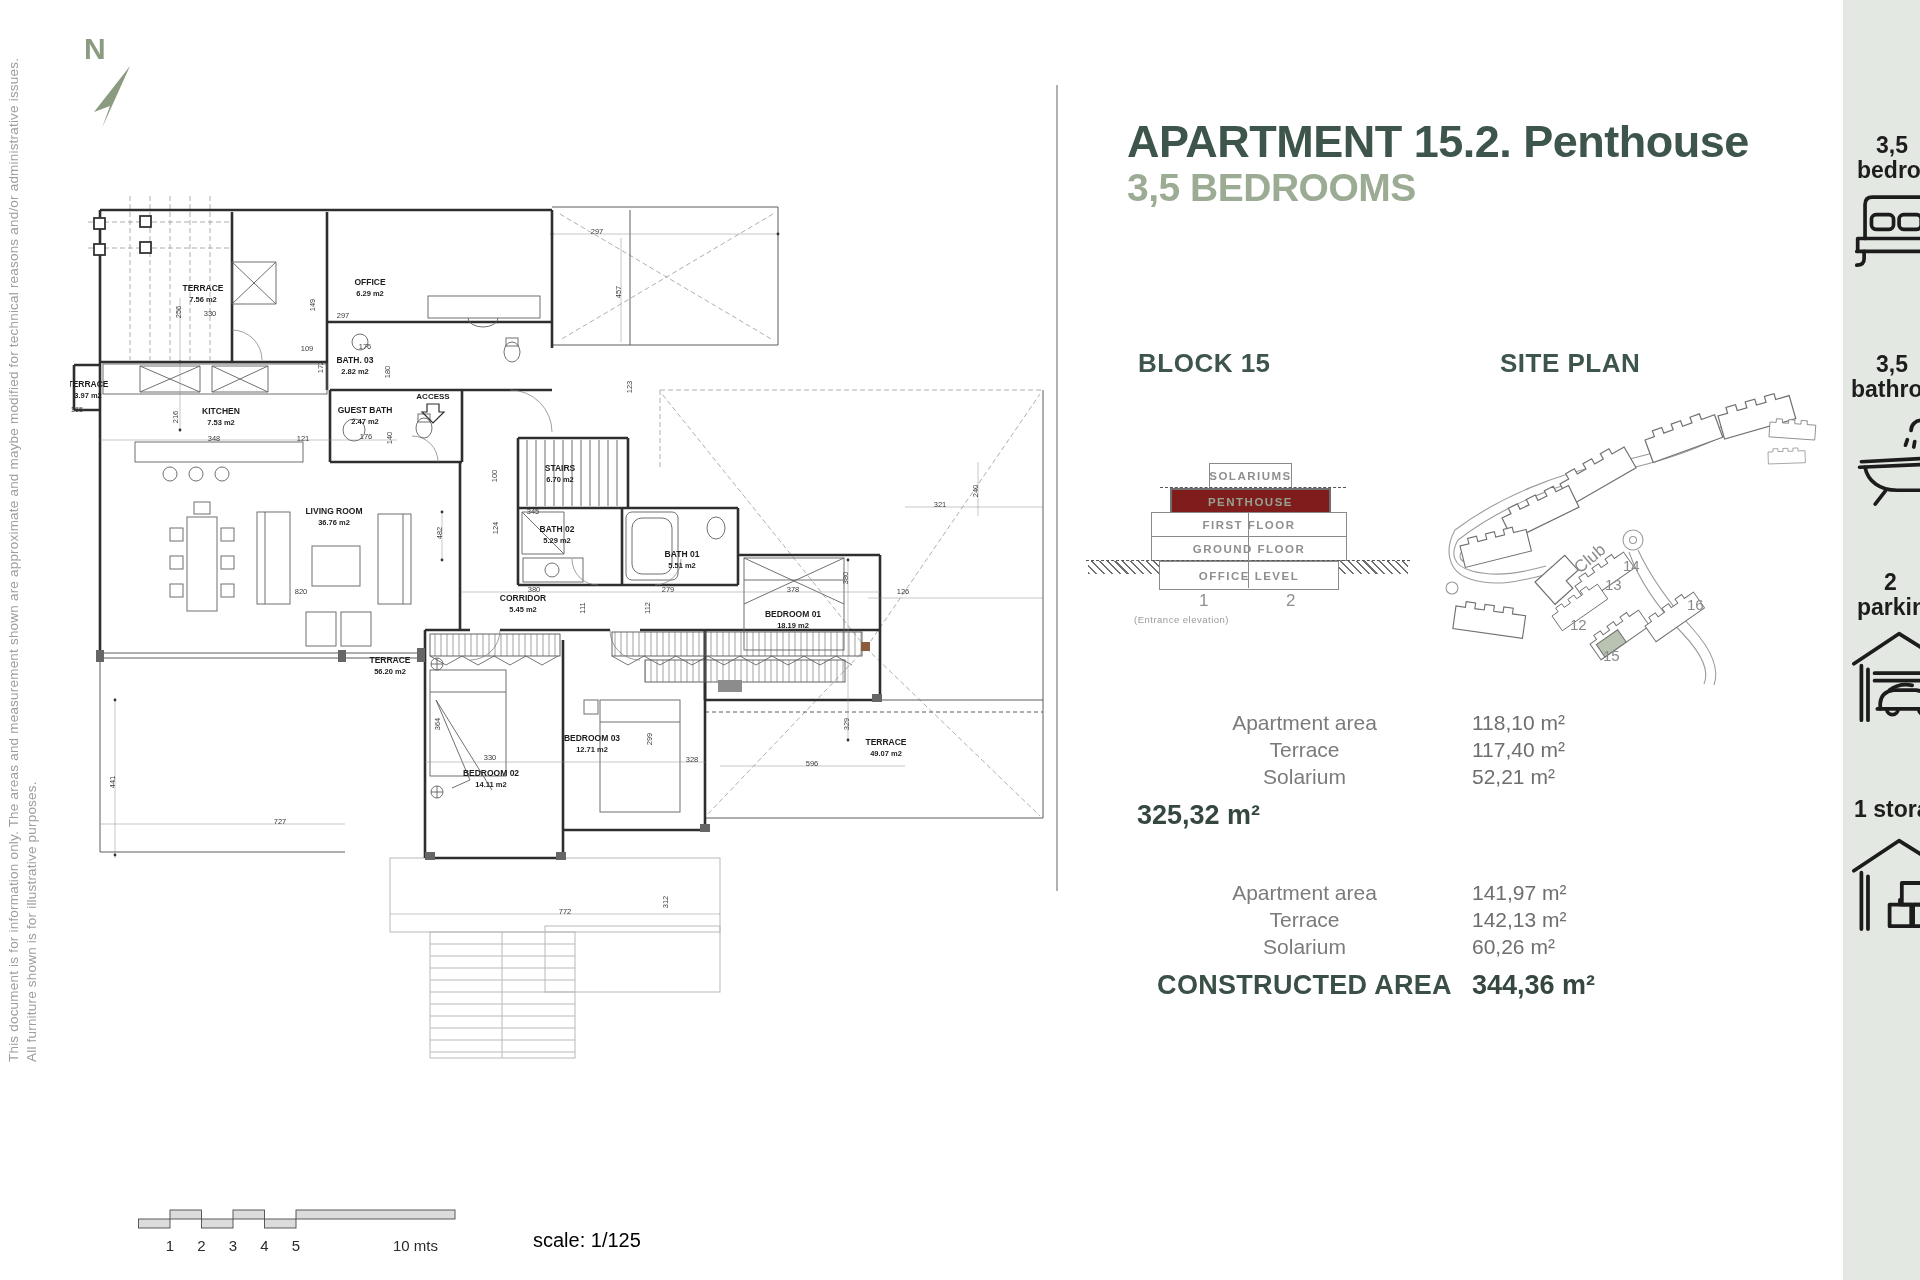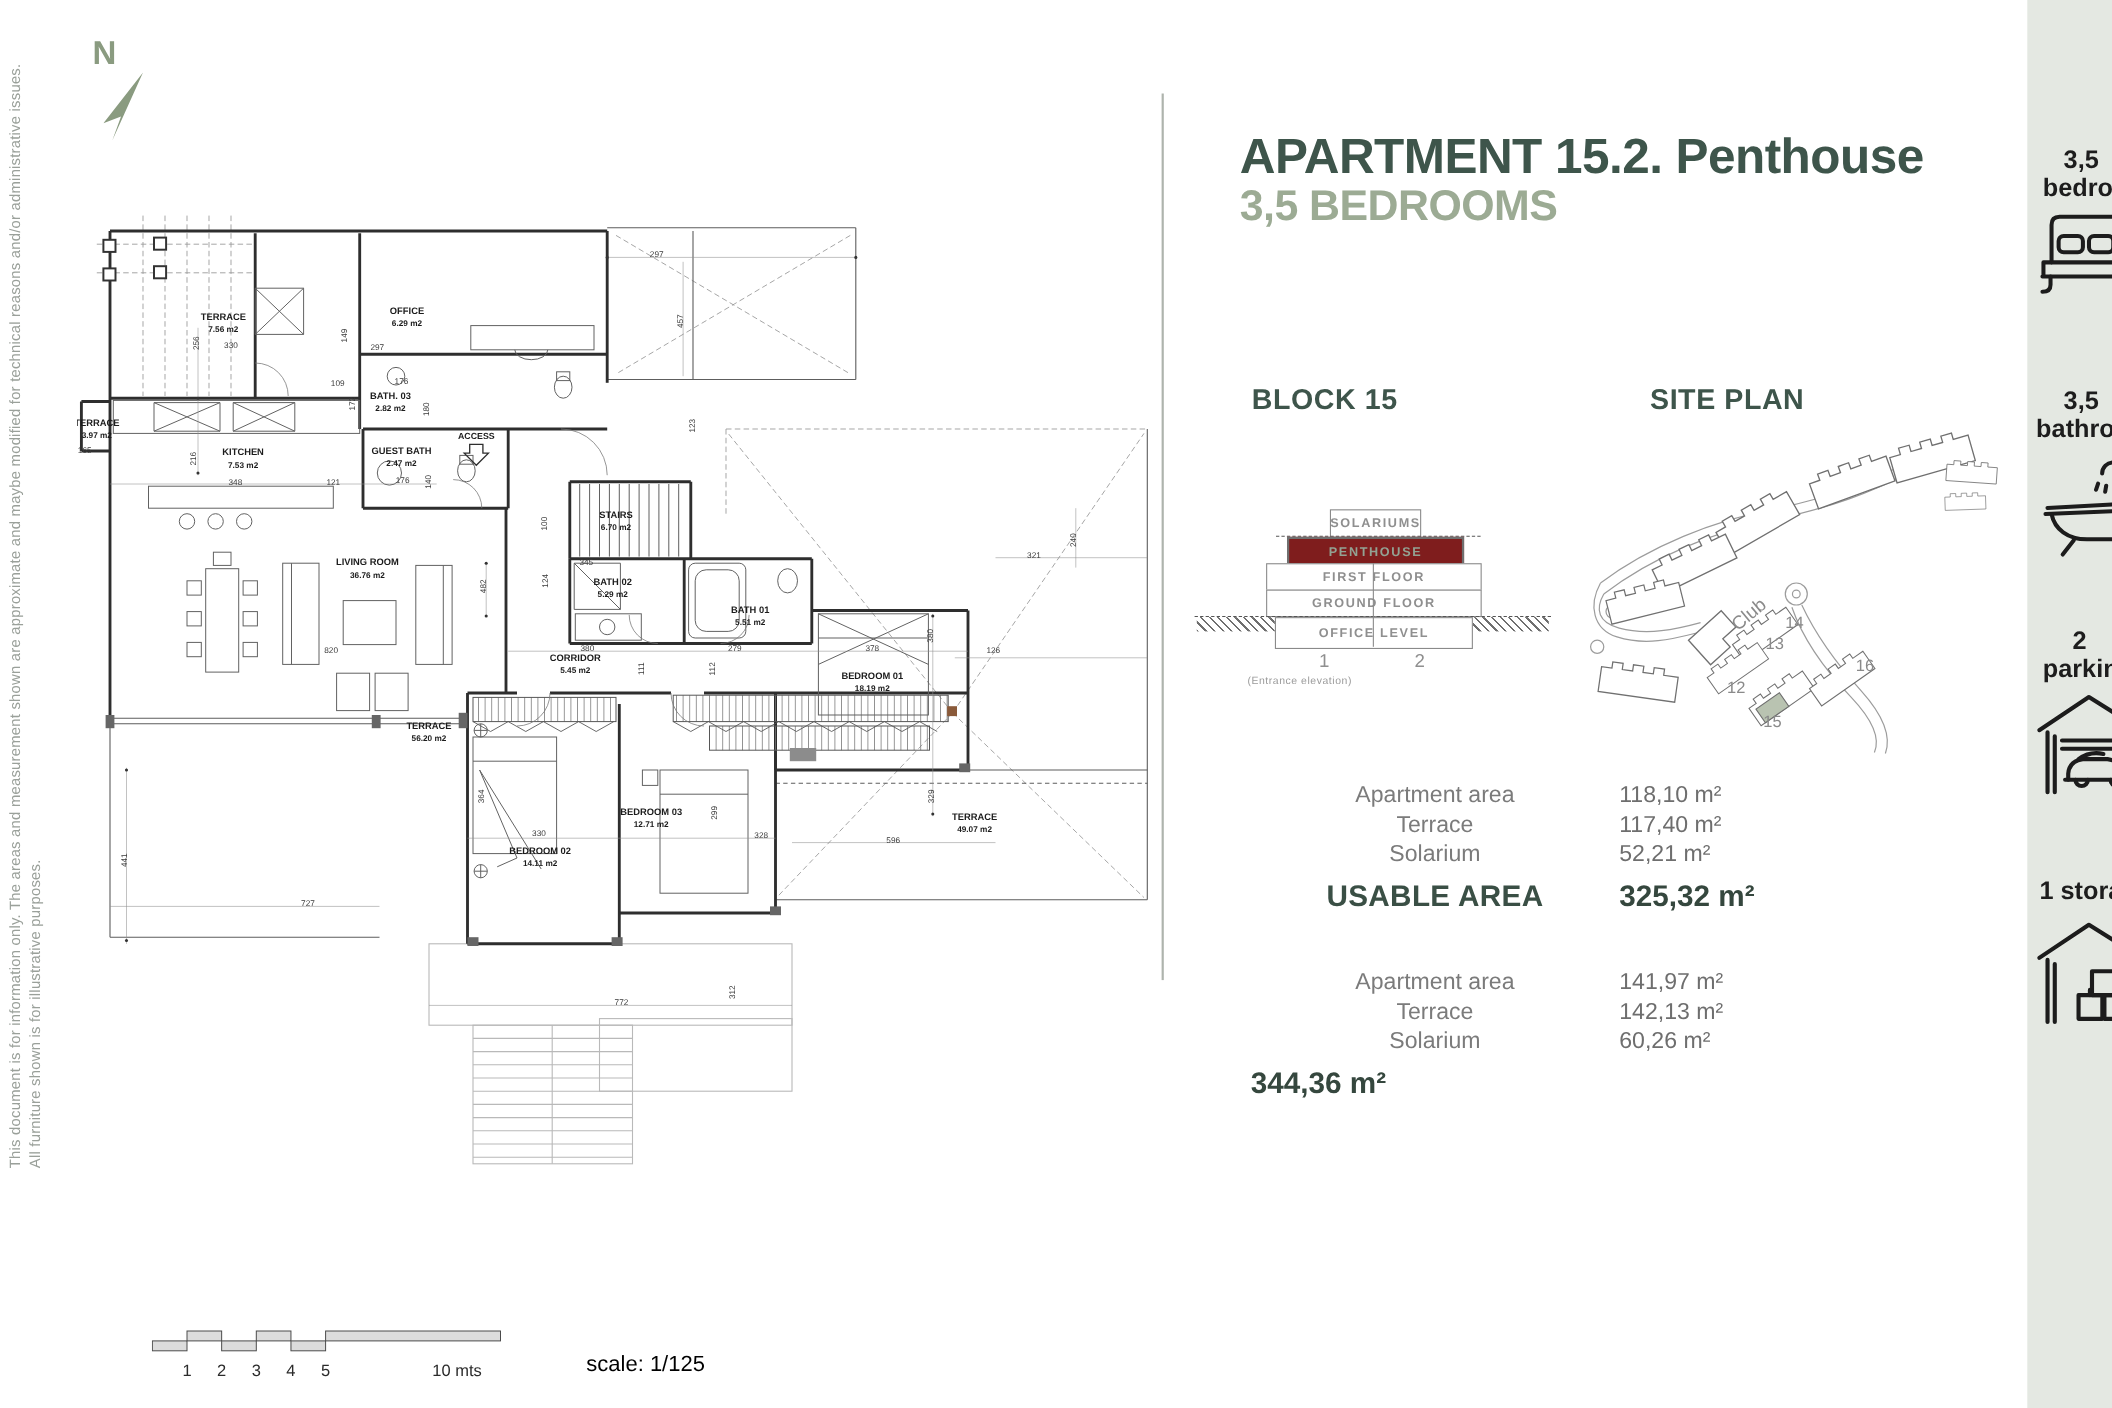--- a/index.html
+++ b/index.html
@@ -133,39 +133,39 @@
   <div class="trow">
       <span class="lab">Terrace</span>
       <span class="val">117,40 m²</span>
     </div>
   <div class="trow">
       <span class="lab">Solarium</span>
       <span class="val">52,21 m²</span>
     </div>
 </div>
 <div class="abs tbl total" style="top:800px;">
-  <span class="lab">USABLE AREA</span>
   <span class="val">325,32 m²</span>
 </div>
 
 <div class="abs tbl" style="top:881px;">
   <div class="trow">
       <span class="lab">Apartment area</span>
       <span class="val">141,97 m²</span>
     </div>
   <div class="trow">
       <span class="lab">Terrace</span>
       <span class="val">142,13 m²</span>
     </div>
   <div class="trow">
       <span class="lab">Solarium</span>
       <span class="val">60,26 m²</span>
     </div>
 </div>
 <div class="abs tbl total" style="top:970px;">
+  <span class="lab">CONSTRUCTED AREA</span>
   <span class="val">344,36 m²</span>
 </div>
 
 <div class="abs sidebar"></div>
 <div class="abs sbt" style="left:1876px;top:132px;">3,5</div>
 <div class="abs sbt" style="left:1857px;top:157px;">bedrooms</div>
 <svg class="abs" style="left:1854px;top:190px;" width="92" height="86" viewBox="0 0 100 92" fill="none" stroke="#1c1c1c" stroke-width="4" stroke-linecap="round" stroke-linejoin="round">
   <path d="M12,52 V15 Q12,7 20,7 H96"></path>
   <rect x="19" y="26" width="24" height="16" rx="5"></rect>
   <rect x="49" y="26" width="24" height="16" rx="5"></rect>

